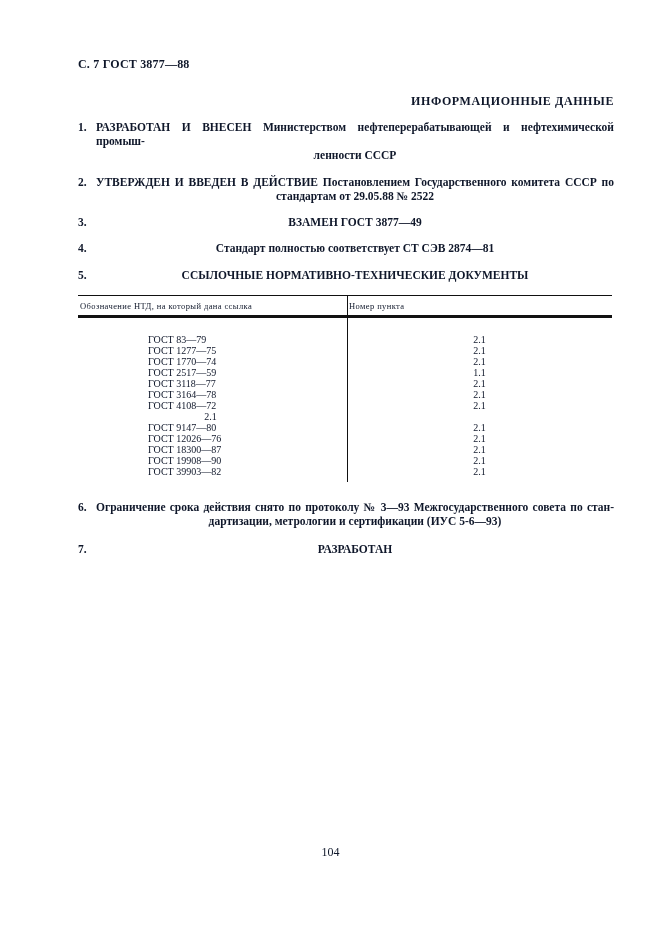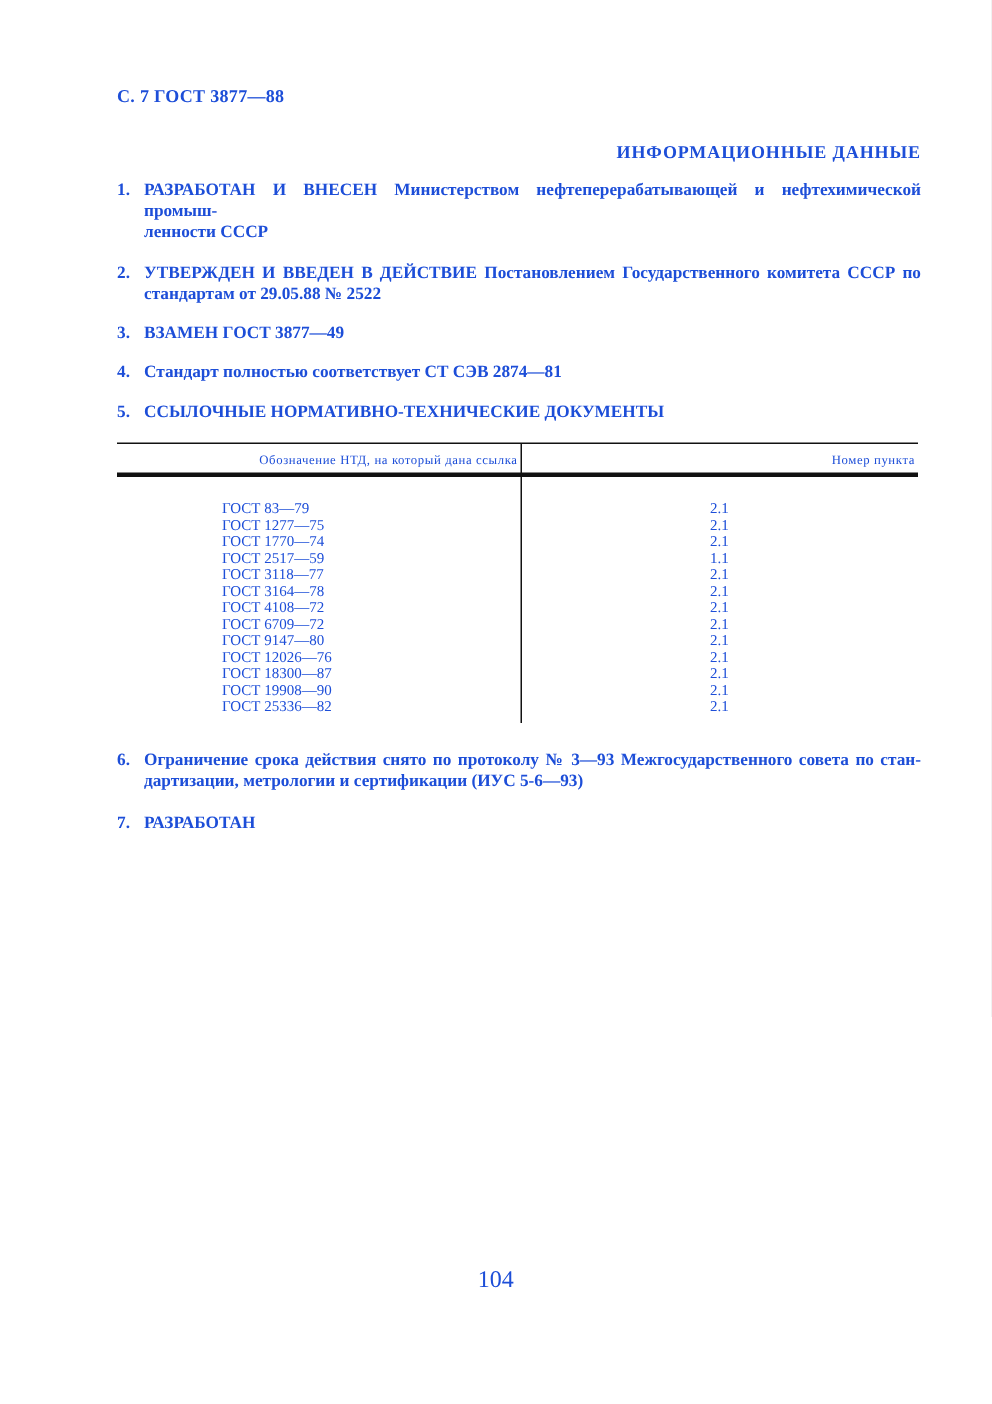--- a/index.html
+++ b/index.html
@@ -3,21 +3,21 @@
 <meta charset="utf-8">
 <style>
   * { margin: 0; padding: 0; box-sizing: border-box; }
   html, body { background: #e8e8e8; }
   .page {
     position: relative;
     width: 661px;
     height: 936px;
     margin: 0 auto;
     background: #ffffff;
-    color: #1d4ed8;
+    color: #0f172a;
     font-family: "Liberation Serif", serif;
     overflow: hidden;
   }
   .content {
     position: absolute;
     left: 78px;
     top: 57px;
     width: 536px;
   }
   .doc-header {
@@ -47,21 +47,21 @@
     left: 0;
     top: 0;
   }
   .item-1 { margin-top: 12px; }
   .item-2 { margin-top: 13px; }
   .item-3 { margin-top: 12px; }
   .item-4 { margin-top: 12px; }
   .item-5 { margin-top: 13px; }
   .item-6 { margin-top: 18px; }
   .item-7 { margin-top: 14px; }
-  .line { white-space: nowrap; }
+  .line { white-space: nowrap; text-align: center; }
   .line.stretch {
     white-space: normal;
     text-align: justify;
     text-align-last: justify;
   }
   
   .ref-table {
     position: relative;
     margin-top: 13px;
     width: 534px;
@@ -78,21 +78,21 @@
   }
   .t-head {
     display: flex;
     border-bottom: 3px solid #111;
     font-size: 8.5px;
     font-weight: normal;
     letter-spacing: 0.4px;
   }
   .t-head > div {
     padding: 5px 2px 4px 2px;
-    text-align: right;
+    text-align: left;
     line-height: 10px;
   }
   .th-left  { width: 269px; }
   .th-right { width: 265px; }
   .t-body {
     padding-top: 16px;
     font-size: 10px;
     font-weight: normal;
   }
   .t-row {
@@ -108,21 +108,21 @@
   .cell-punkt {
     width: 265px;
     text-align: center;
   }
   .page-footer {
     position: absolute;
     left: 0;
     top: 845px;
     width: 661px;
     text-align: center;
-    font-size: 16px;
+    font-size: 12px;
     font-weight: normal;
   }
 </style>
 </head>
 <body>
 
 <div class="page">
   <div class="content">
 
     <div class="doc-header">С. 7 ГОСТ 3877—88</div>
@@ -187,41 +187,40 @@
           </div>
           <div class="t-row">
             <div class="cell-ntd">ГОСТ  3164—78</div>
             <div class="cell-punkt">2.1</div>
           </div>
           <div class="t-row">
             <div class="cell-ntd">ГОСТ  4108—72</div>
             <div class="cell-punkt">2.1</div>
           </div>
           <div class="t-row">
-            <div class="cell-ntd">ГОСТ  6709—72</div>
             <div class="cell-punkt">2.1</div>
           </div>
           <div class="t-row">
             <div class="cell-ntd">ГОСТ  9147—80</div>
             <div class="cell-punkt">2.1</div>
           </div>
           <div class="t-row">
             <div class="cell-ntd">ГОСТ  12026—76</div>
             <div class="cell-punkt">2.1</div>
           </div>
           <div class="t-row">
             <div class="cell-ntd">ГОСТ  18300—87</div>
             <div class="cell-punkt">2.1</div>
           </div>
           <div class="t-row">
             <div class="cell-ntd">ГОСТ  19908—90</div>
             <div class="cell-punkt">2.1</div>
           </div>
           <div class="t-row">
-            <div class="cell-ntd">ГОСТ  25336—82</div>
+            <div class="cell-ntd">ГОСТ  39903—82</div>
             <div class="cell-punkt">2.1</div>
           </div>
         </div>
       </div>
 
       <div class="item item-6">
         <span class="num">6.</span>
         <div class="line stretch">Ограничение срока действия снято по протоколу № 3—93 Межгосударственного совета по стан-</div>
         <div class="line">дартизации, метрологии и сертификации (ИУС 5-6—93)</div>
       </div>

